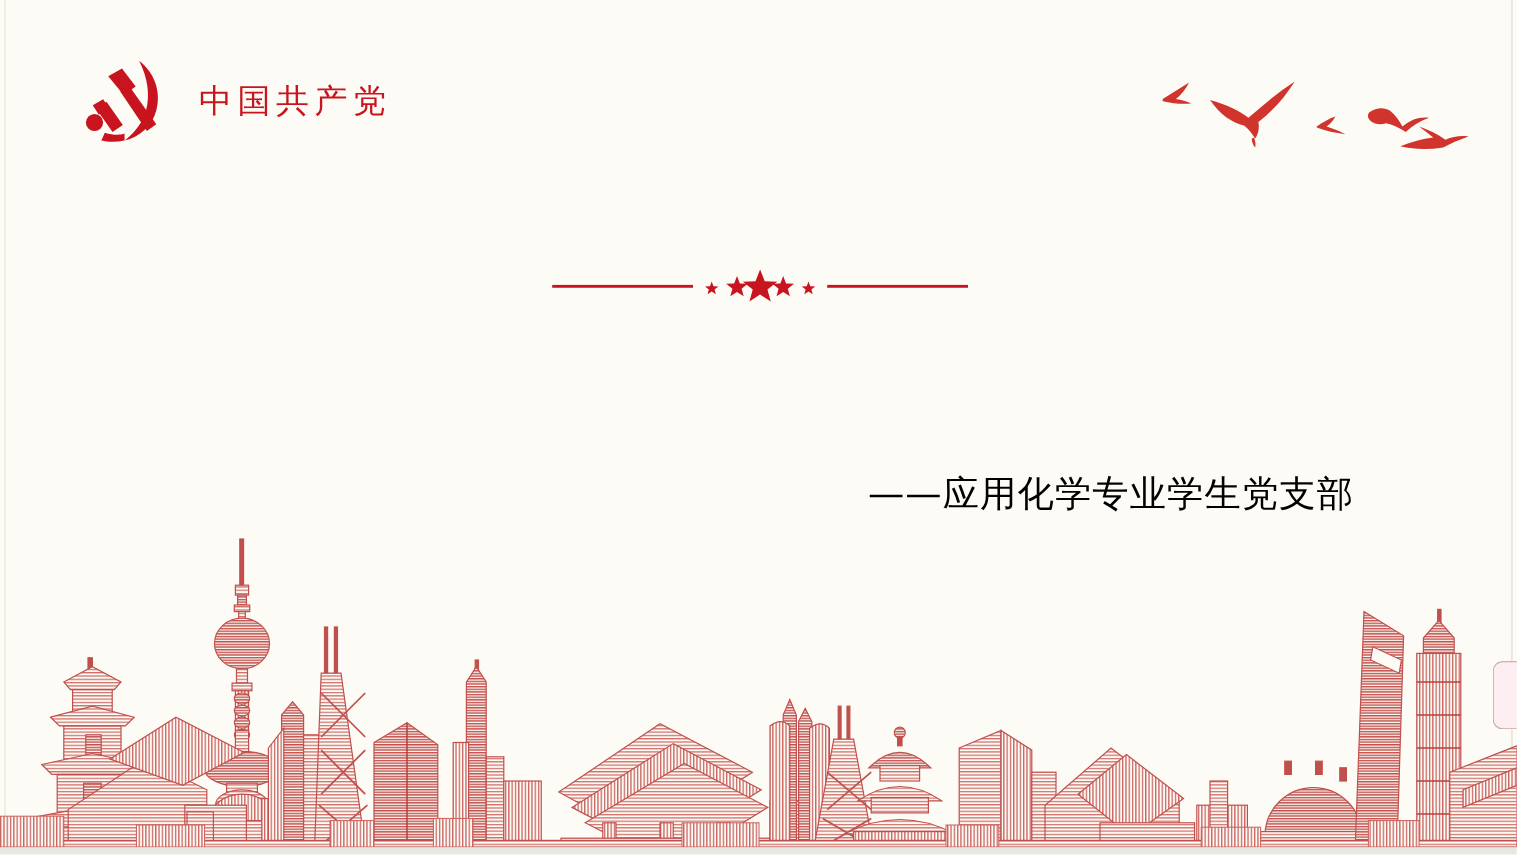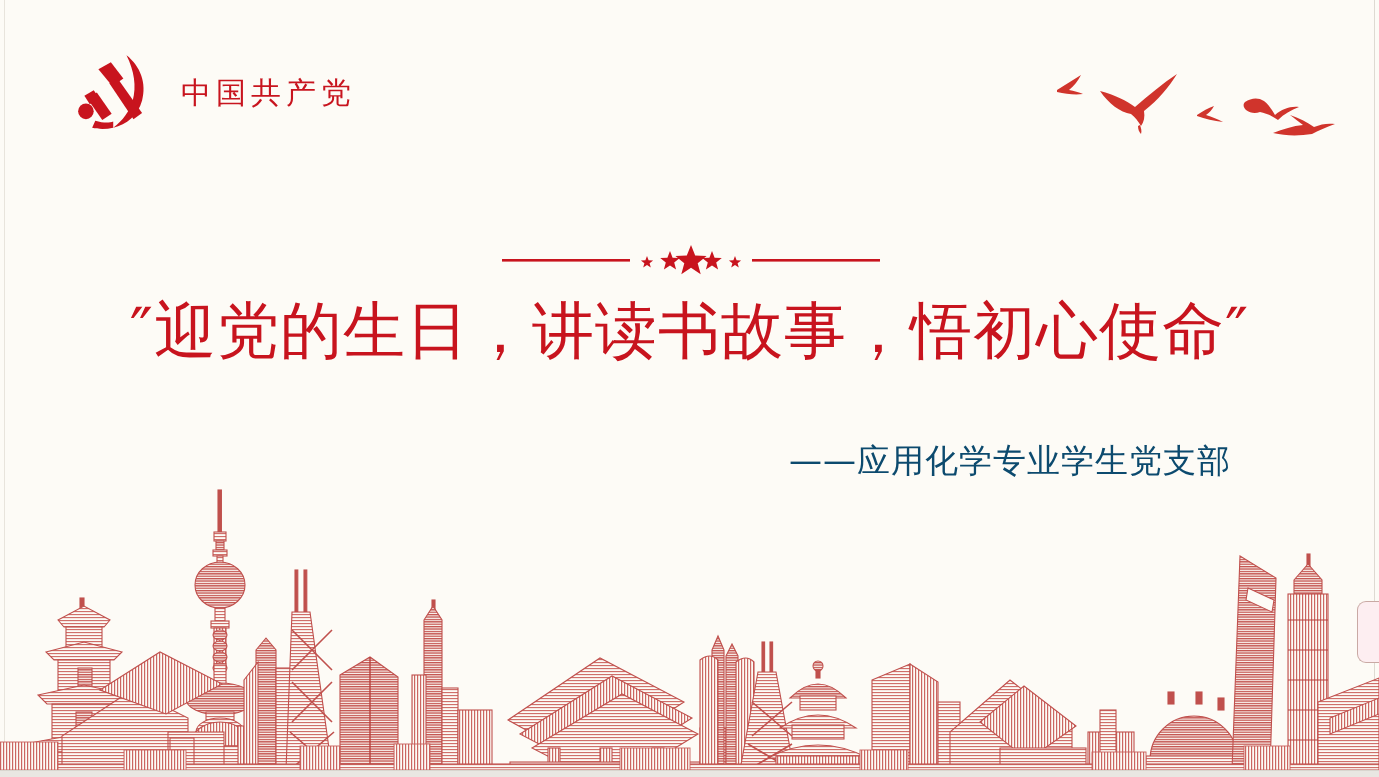--- a/index.html
+++ b/index.html
@@ -72,25 +72,24 @@
     text-align:center;
     font-size:62px; color:#c8141e;
     letter-spacing:1px; line-height:1.25;
     font-family:"DejaVu Sans","Liberation Sans",sans-serif;
     white-space:nowrap;
   }
 
   
   .subtitle {
     position:absolute; right:148px; top:428px;
-    font-size:33px; color:#0c4a6e;
+    font-size:33px; color:#000000;
     letter-spacing:1px; line-height:1.3;
     font-family:"DejaVu Sans","Liberation Sans",sans-serif;
     white-space:nowrap;
-    margin-top:12px;
   }
 
   
   .skyline {
     position:absolute; left:0; bottom:7px;
     width:1379px; height:300px;
   }
   .skyline svg { display:block; width:1379px; height:300px; }
 </style>
 </head>
@@ -155,21 +154,20 @@
 
         <path d="M201 2 l4.2 10.6 11.4 .5 -8.9 7.1 3 11 -9.7-6.4 -9.7 6.4 3-11 -8.9-7.1 11.4-.5 Z"></path>
 
         <path d="M222 8 l2.6 6.7 7.2 .3 -5.6 4.5 1.9 6.9 -6.1-4 -6.1 4 1.9-6.9 -5.6-4.5 7.2-.3 Z"></path>
 
         <path d="M245 13 l1.6 4.2 4.5 .2 -3.5 2.8 1.2 4.3 -3.8-2.5 -3.8 2.5 1.2-4.3 -3.5-2.8 4.5-.2 Z"></path>
       </g>
     </svg>
   </div>
 
-  <div class="title">″迎党的生日，讲读书故事，悟初心使命″</div>
 
   <div class="subtitle">——应用化学专业学生党支部</div>
 
   <div class="skyline">
     <svg viewBox="0 0 1379 300" preserveAspectRatio="none">
       <defs>
         <linearGradient id="fadeR" x1="0" y1="0" x2="0" y2="1">
           <stop offset="0%" stop-color="#d98b85"></stop>
           <stop offset="100%" stop-color="#b8403c"></stop>
         </linearGradient>

